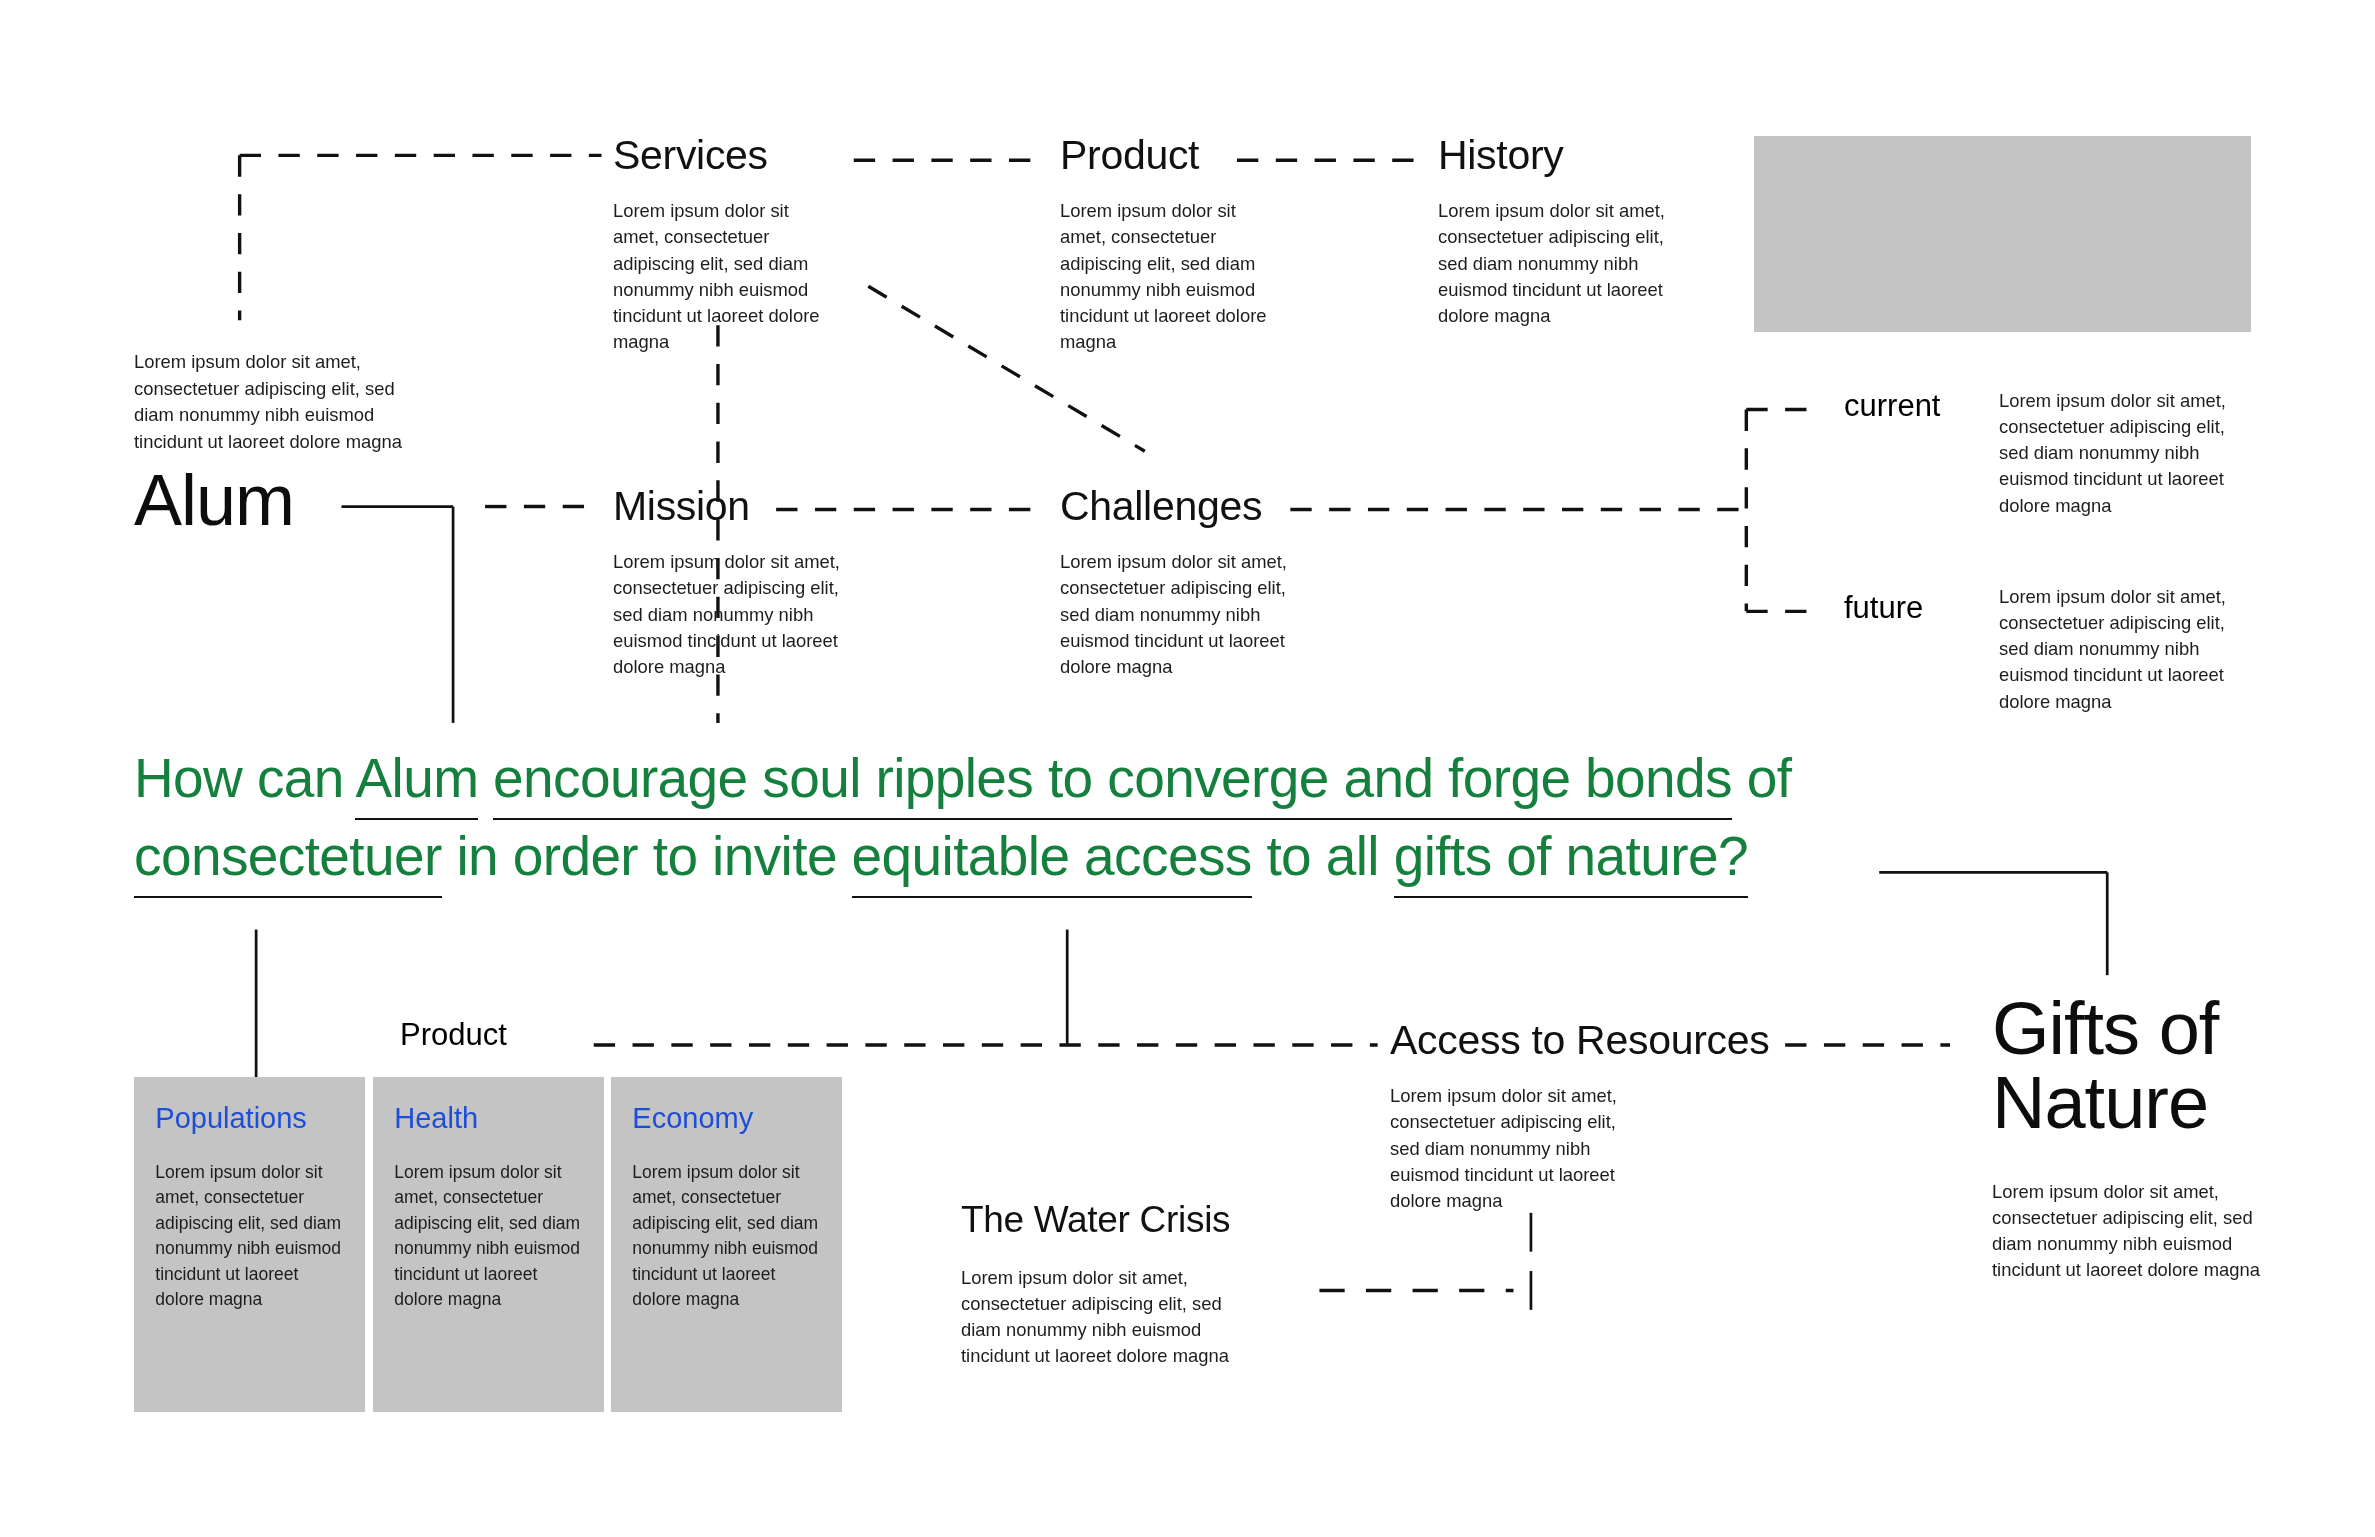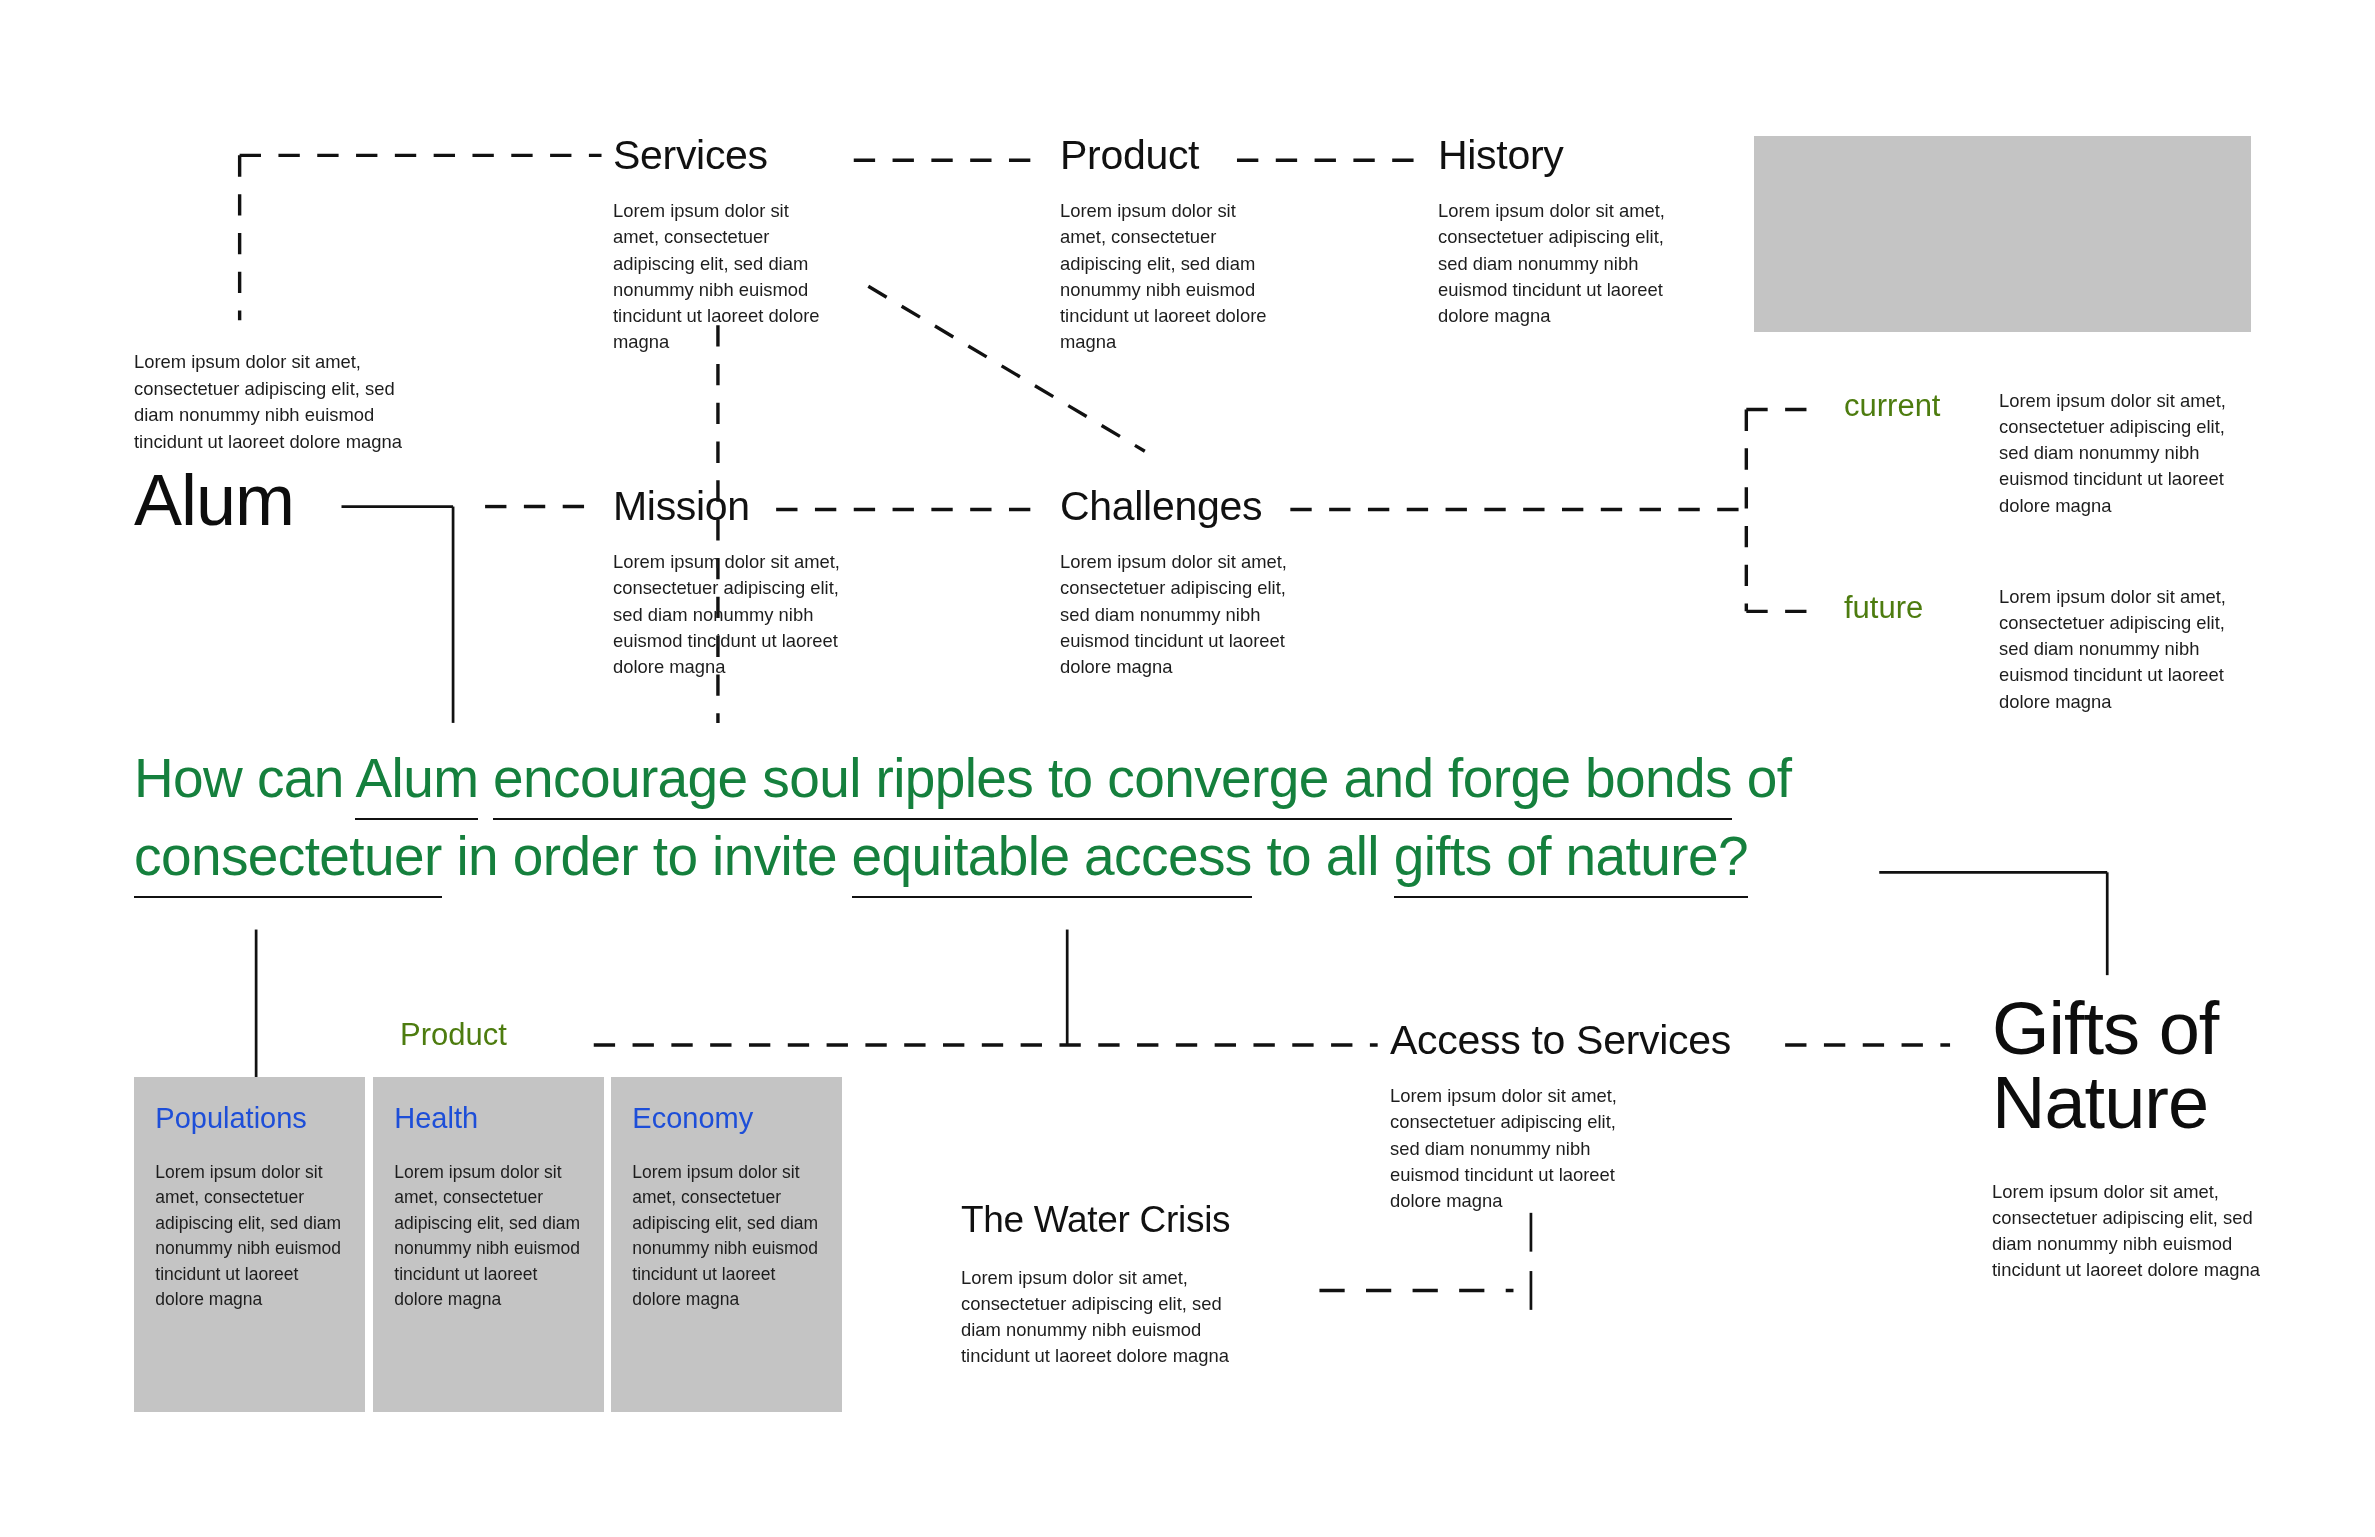--- a/index.html
+++ b/index.html
@@ -31,21 +31,21 @@
   }
   .node-sub {
     font-size: 18.4px;
     line-height: 1.42;
     color: #1d1d1d;
     font-weight: 400;
   }
   .small-label {
     font-size: 31px;
     font-weight: 400;
-    color: #4d7c0f;
+    color: #000000;
     white-space: nowrap;
   }
   .brand-title {
     font-size: 72px;
     font-weight: 400;
     letter-spacing: -1px;
     color: #0d0d0d;
     white-space: nowrap;
     line-height: 1;
   }
@@ -216,21 +216,21 @@
     <div class="card-title">Economy</div>
     <div class="card-body">Lorem ipsum dolor sit amet, consectetuer adipiscing elit, sed diam nonummy nibh euismod tincidunt ut laoreet dolore magna</div>
   </div>
 
   <div class="abs" style="left:961px; top:1201px; width:311px;">
     <div class="node-title" style="font-size:37px;">The Water Crisis</div>
     <div class="node-sub" style="margin-top:25px; width:291px;">Lorem ipsum dolor sit amet, consectetuer adipiscing elit, sed diam nonummy nibh euismod tincidunt ut laoreet dolore magna</div>
   </div>
 
   <div class="abs" style="left:1390px; top:1019px; width:291px;">
-    <div class="node-title">Access to Services</div>
+    <div class="node-title">Access to Resources</div>
     <div class="node-sub" style="margin-top:21.3px; width:245px;">Lorem ipsum dolor sit amet, consectetuer adipiscing elit, sed diam nonummy nibh euismod tincidunt ut laoreet dolore magna</div>
   </div>
 
   <div class="abs" style="left:1992px; top:992px; width:330px;">
     <div class="giant-title">Gifts of</div>
     <div class="giant-title">Nature</div>
     <div class="node-sub" style="margin-top:39px; width:281px;">Lorem ipsum dolor sit amet, consectetuer adipiscing elit, sed diam nonummy nibh euismod tincidunt ut laoreet dolore magna</div>
   </div>
 
 </div>

